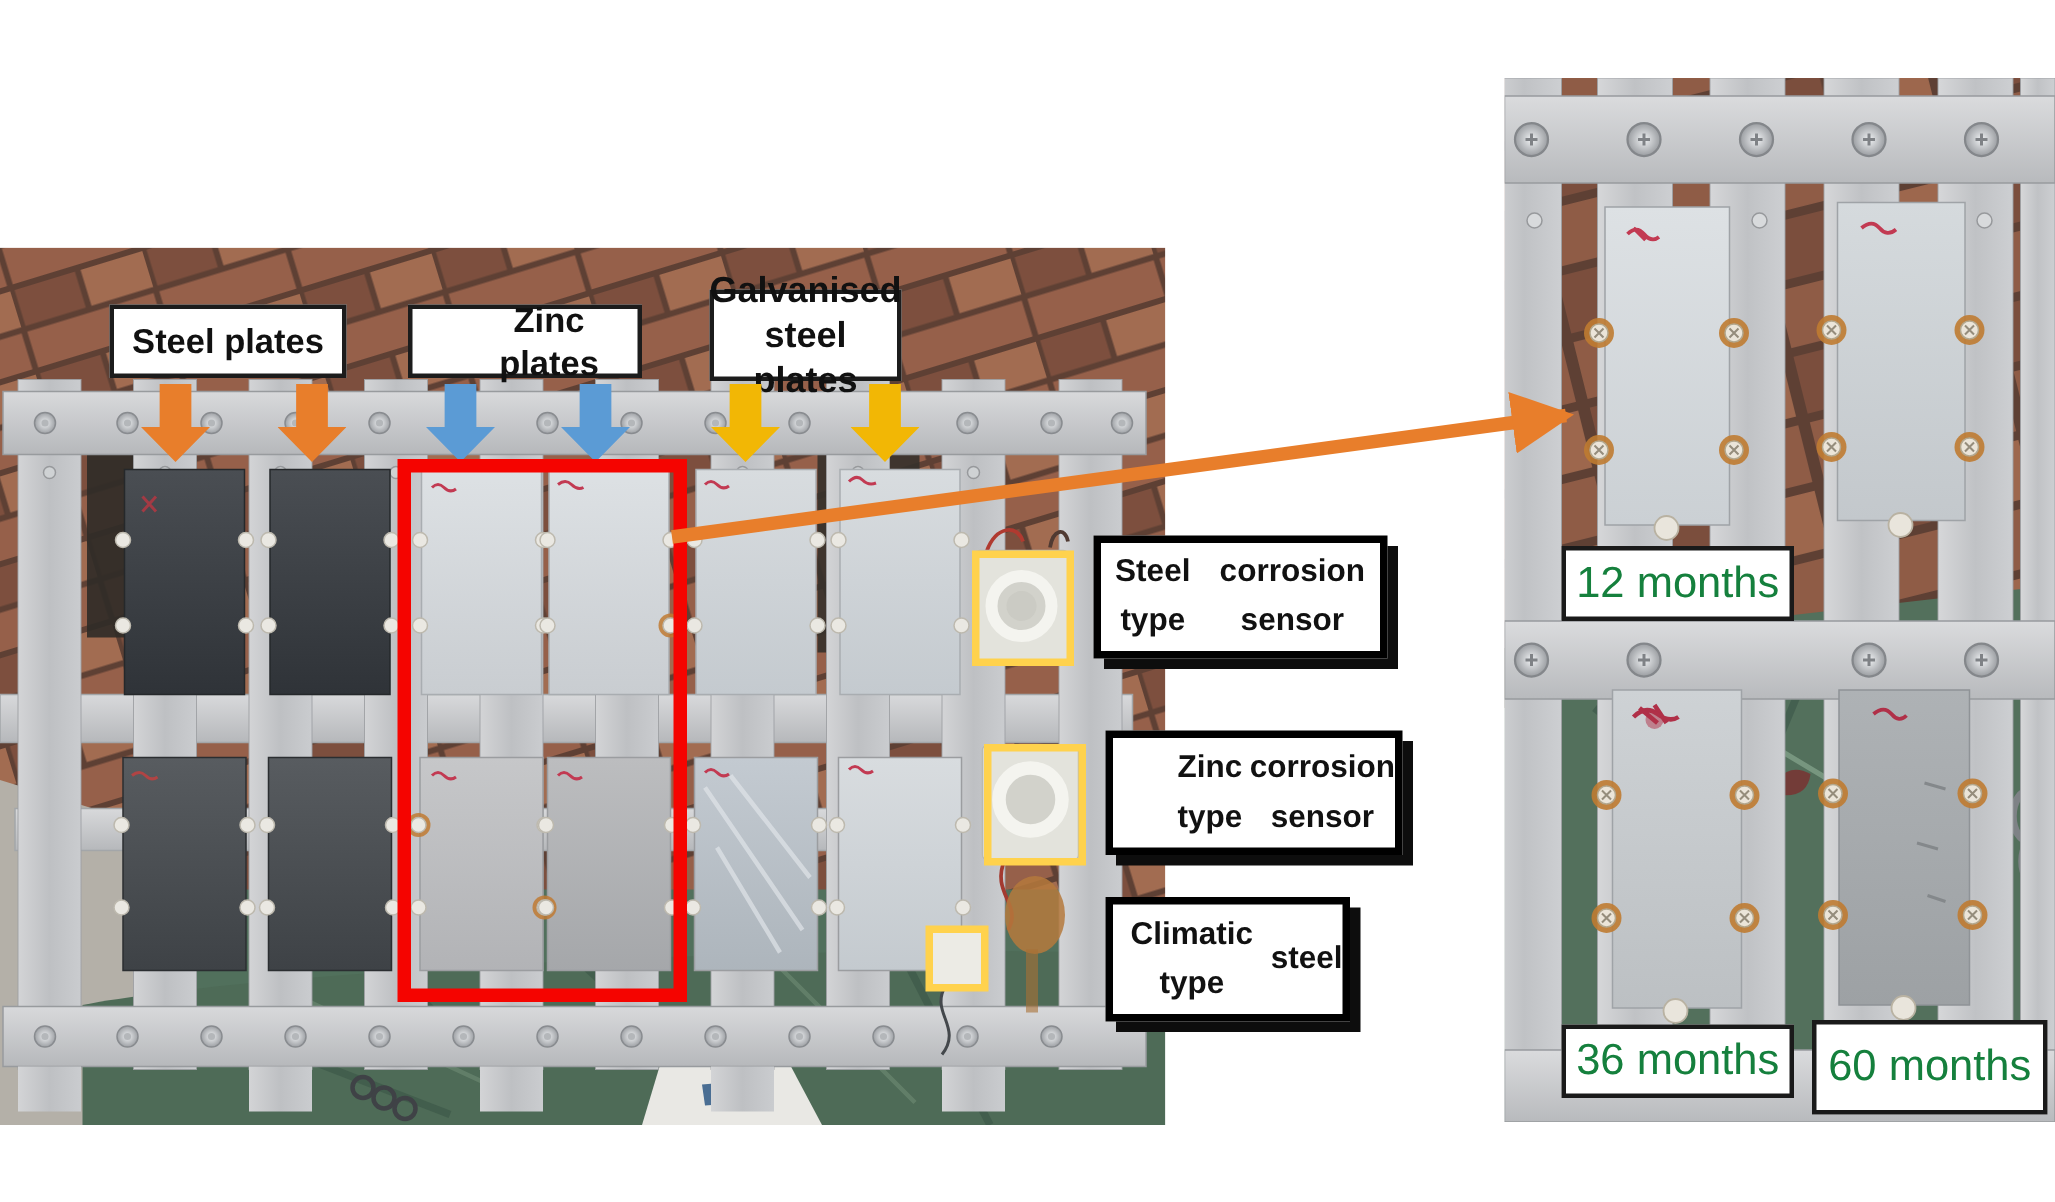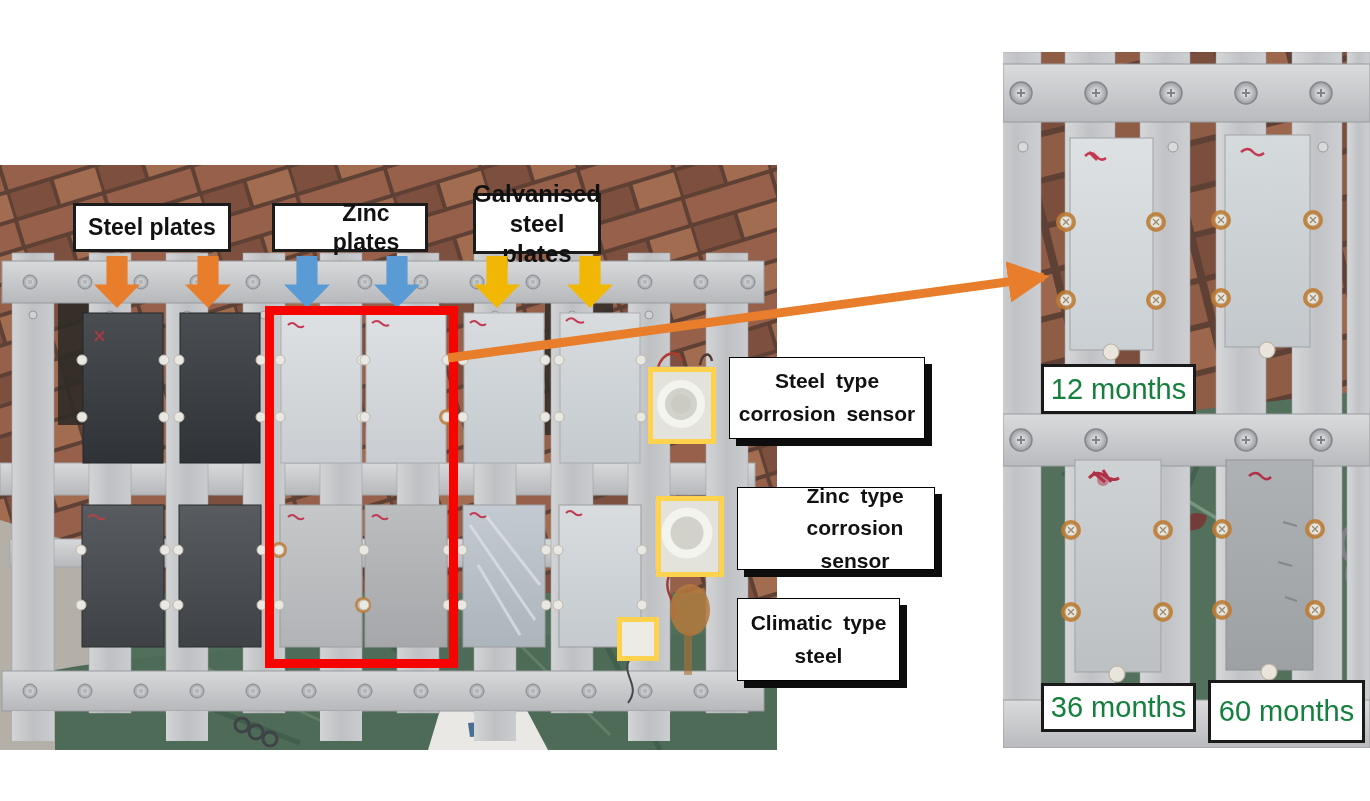--- a/index.html
+++ b/index.html
@@ -21,23 +21,23 @@
   .arr-blue{background:#5b9bd5;}
   .arr-gold{background:#f2b705;}
 
   
   .red-box{position:absolute;border:9px solid #f50400;box-sizing:border-box;background:transparent;}
 
   
   .sensor-box{position:absolute;border:5px solid #ffd24d;box-sizing:border-box;background:transparent;}
 
   
-  .sensor-label{position:absolute;background:#ffffff;border:1px solid #000000;
+  .sensor-label{position:absolute;background:#ffffff;border:5px solid #000000;
     box-shadow:7px 7px 0 #0d0d0d;
-    display:flex;flex-direction:column;align-items:center;justify-content:center;
+    display:flex;flex-direction:row;align-items:center;justify-content:center;
     font-weight:bold;font-size:21px;color:#111;line-height:1.55;text-align:center;
     word-spacing:5px;box-sizing:border-box;}
 
   
   .month-label{position:absolute;background:#ffffff;border:3px solid #1a1a1a;
     display:flex;align-items:center;justify-content:center;
     font-size:29px;color:#15803d;box-sizing:border-box;}
 
   .connector{position:absolute;left:0;top:0;pointer-events:none;}
 </style>

